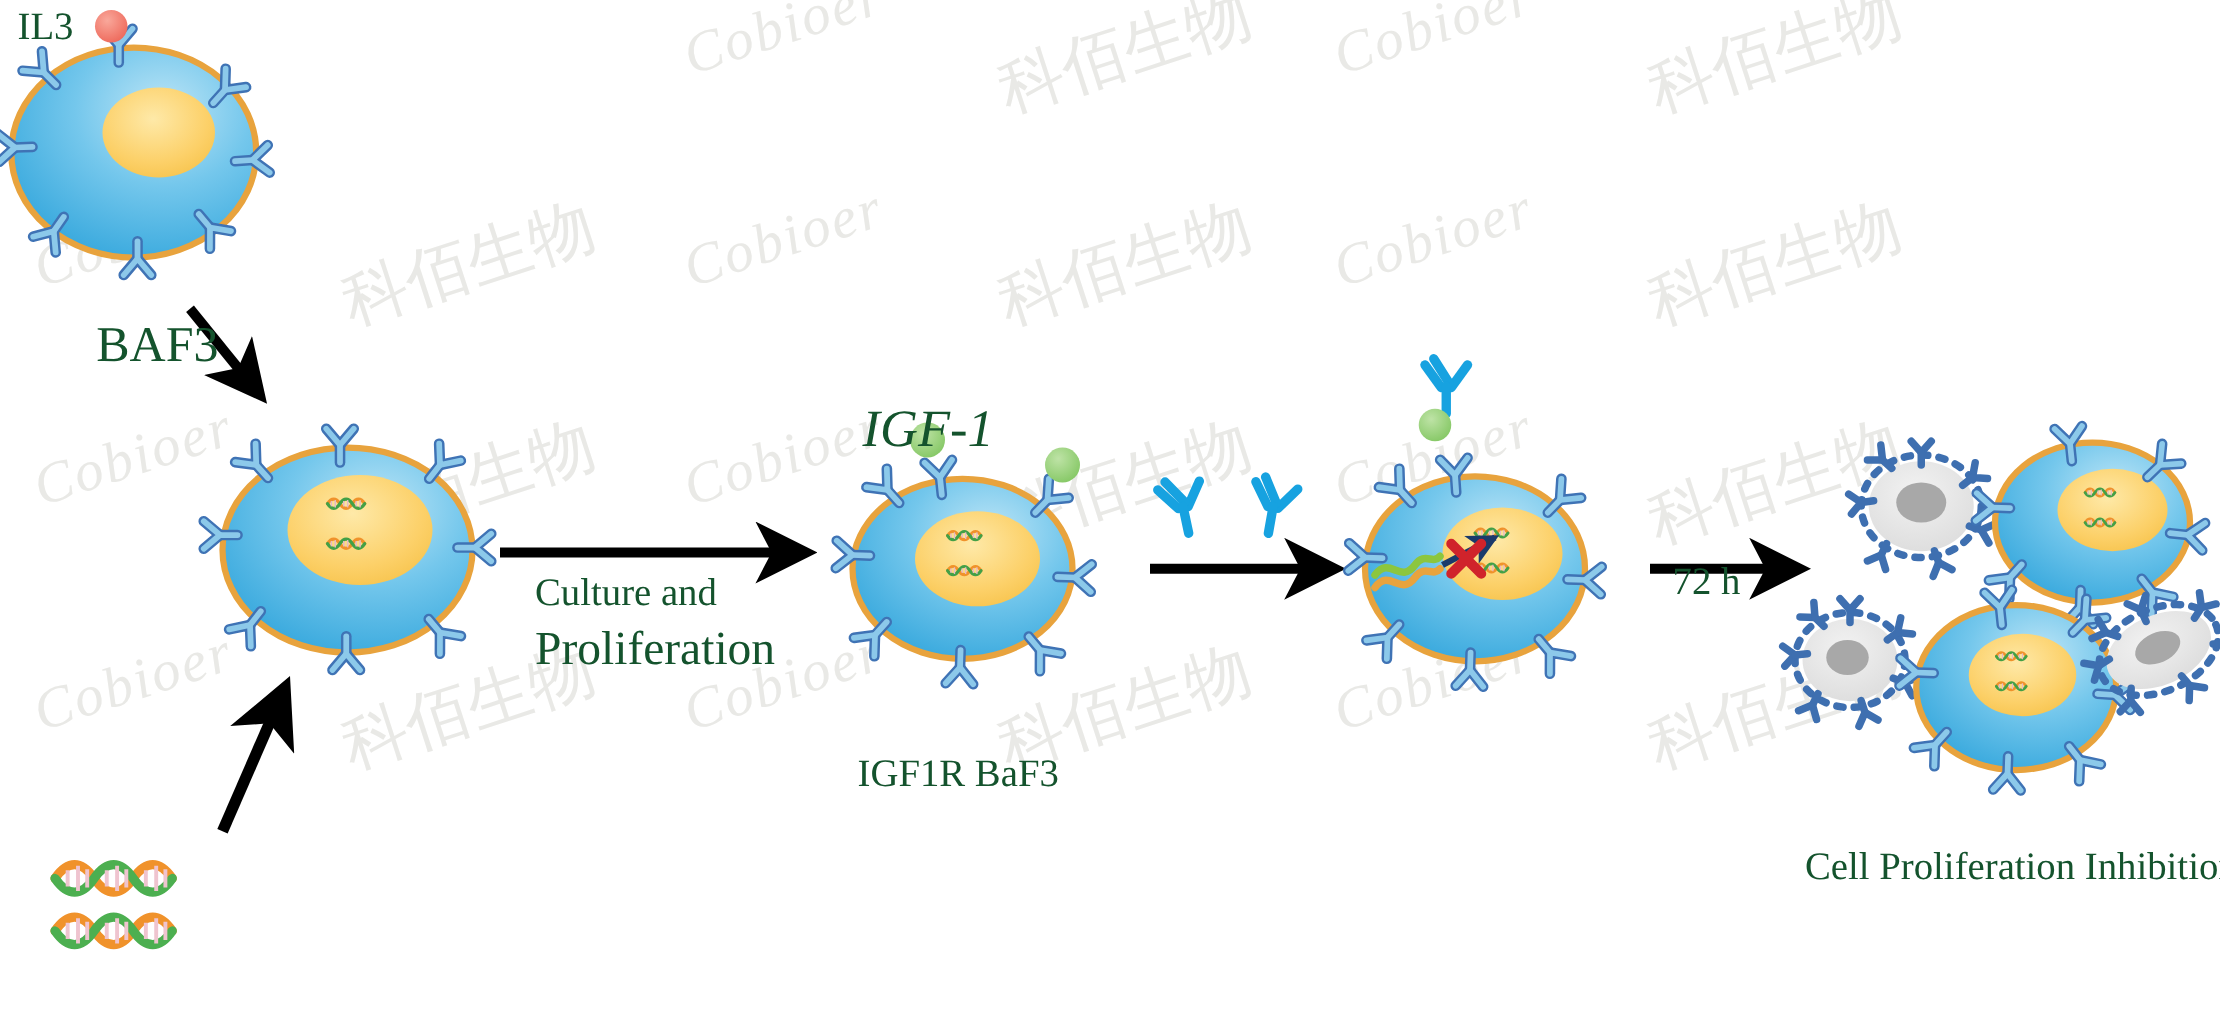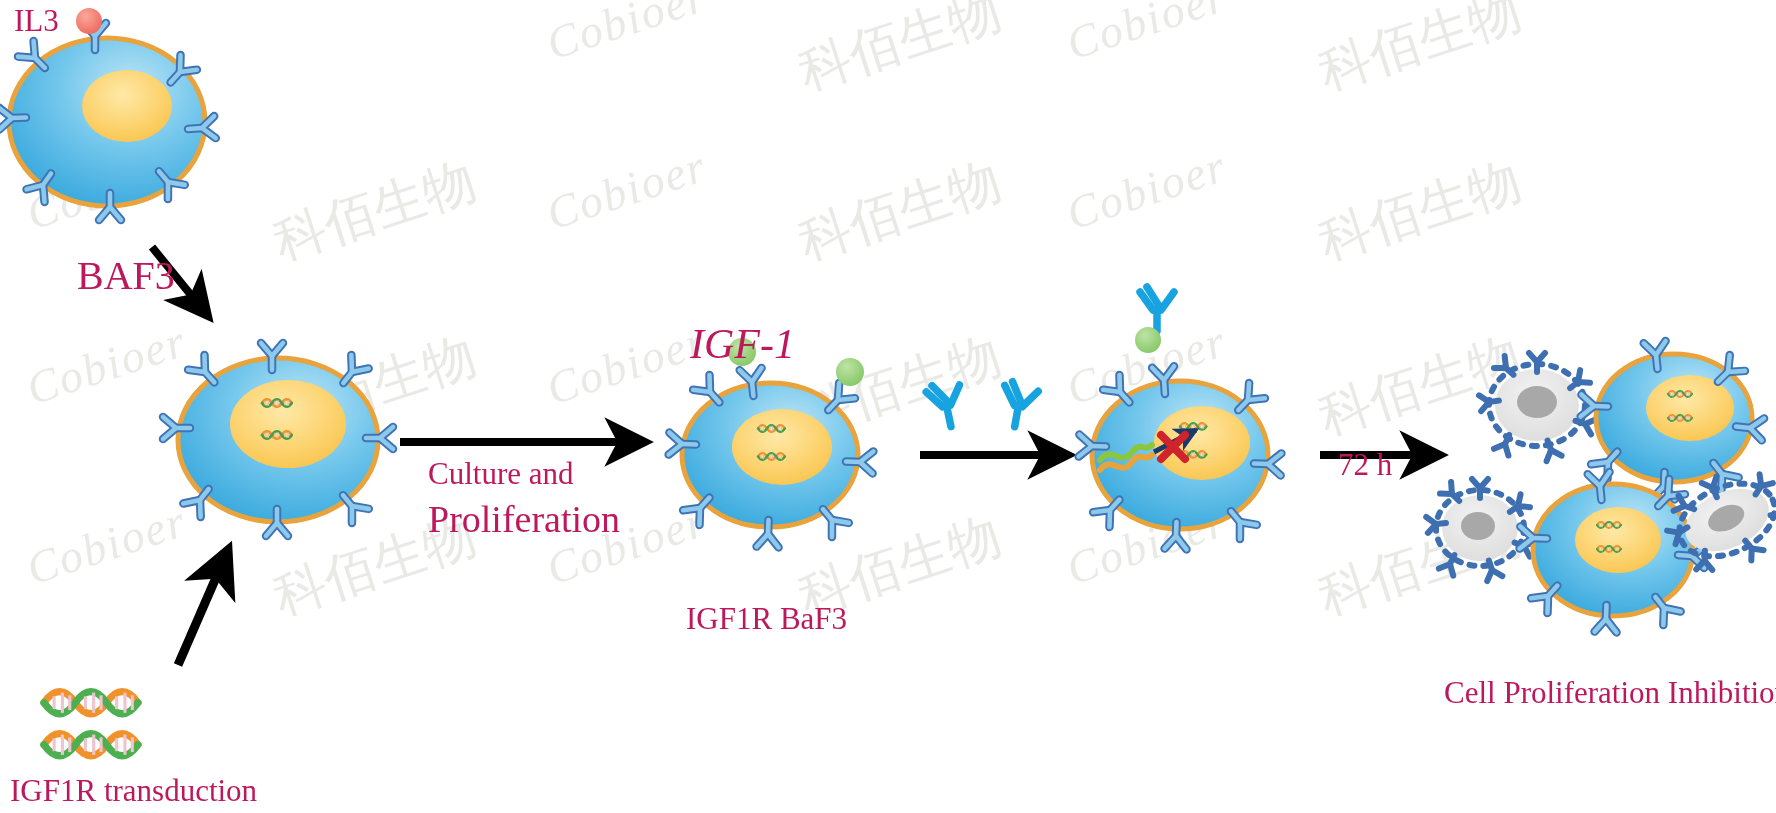--- a/index.html
+++ b/index.html
@@ -2,21 +2,21 @@
 <html><head>
 <meta charset="utf-8">
 <style>
   html,body{margin:0;padding:0;background:#ffffff;}
   body{
     width:1776px;height:813px;position:relative;overflow:hidden;
     font-family:"Liberation Serif", serif;
     color:#111;
   }
   #stage{position:absolute;left:0;top:0;width:1776px;height:813px;}
-  .lbl{position:absolute;white-space:nowrap;font-family:"Liberation Serif",serif;color:#be185d;}
+  .lbl{position:absolute;white-space:nowrap;font-family:"Liberation Serif",serif;color:#14532d;}
   svg{display:block;}
   .wm{
     position:absolute;
     font-family:"Liberation Serif", serif;
     color:#e9e9e6;
     user-select:none;
     pointer-events:none;
     white-space:nowrap;
     transform-origin:left top;
   }
@@ -310,21 +310,20 @@
         <use href="#dreceptor" transform="translate(1678,512) rotate(262)"></use>
         <use href="#dreceptor" transform="translate(1694,490) rotate(312)"></use>
       </g>
     </g>
   </svg>
 
   <div class="lbl" style="left:14px;top:3px;font-size:31px;">IL3</div>
 
   <div class="lbl" style="left:77px;top:252px;font-size:40px;">BAF3</div>
 
-  <div class="lbl" style="left:10px;top:773px;font-size:31px;">IGF1R transduction</div>
 
   <div class="lbl" style="left:428px;top:456px;font-size:31px;">Culture and</div>
   <div class="lbl" style="left:428px;top:497px;font-size:38px;">Proliferation</div>
 
   <div class="lbl" style="left:690px;top:320px;font-size:42px;font-style:italic;">IGF-1</div>
 
   <div class="lbl" style="left:686px;top:601px;font-size:31px;">IGF1R BaF3</div>
 
 
   <div class="lbl" style="left:1338px;top:410px;font-size:31px;margin-top:37px;">72 h</div>

